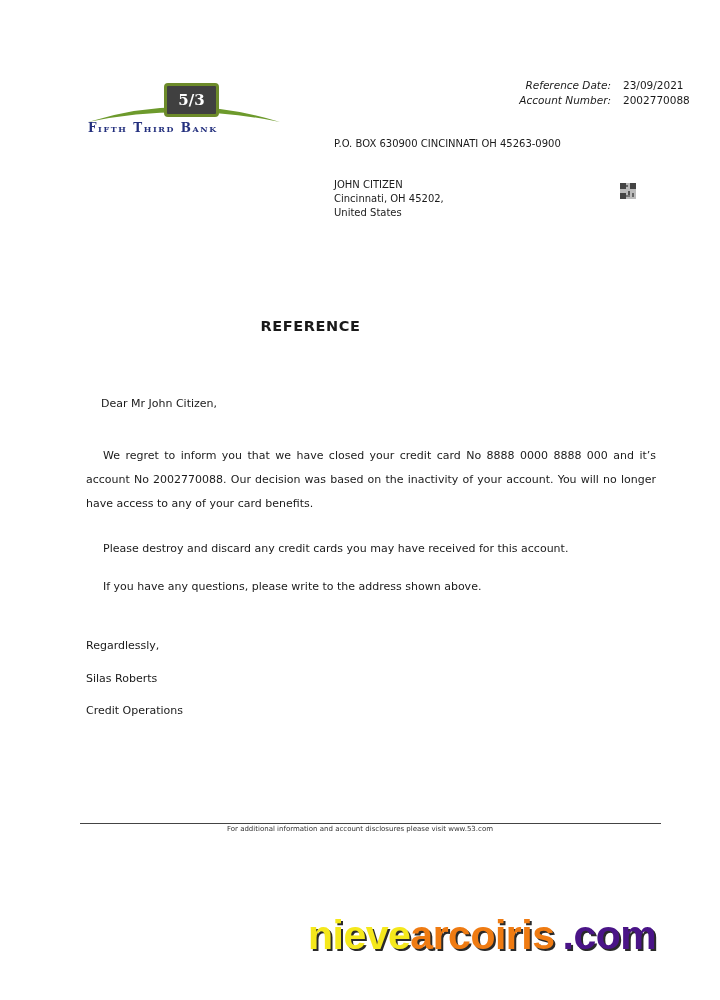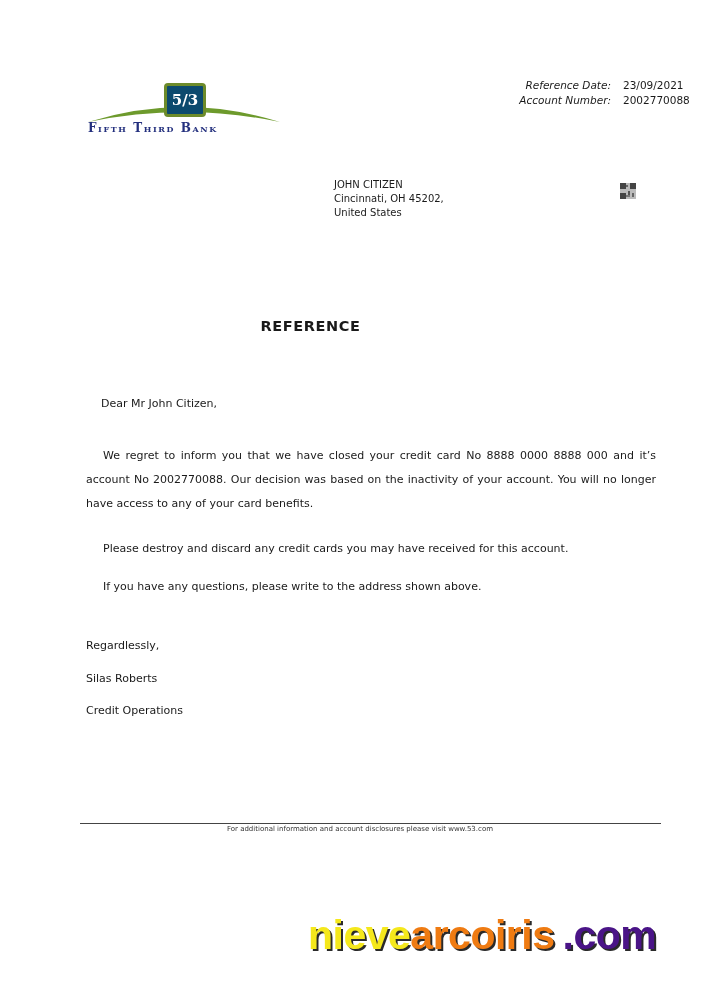--- a/index.html
+++ b/index.html
@@ -1,20 +1,20 @@
 <!DOCTYPE html>
 <html><head>
 <meta charset="utf-8">
 <style>
   html, body { margin:0; padding:0; background:#ffffff; }
   body { width:720px; height:1000px; position:relative; overflow:hidden;
          font-family:"DejaVu Sans", sans-serif; color:#1a1a1a; }
   .logo-arc { position:absolute; left:86px; top:96px; width:196px; height:30px; }
-  .logo-box { position:absolute; left:164px; top:83px; width:42px; height:34px;
-              background:#0c4a6e; border:3px solid #6d8b2a; border-radius:4px;
+  .logo-box { position:absolute; left:164px; top:83px; width:55px; height:34px;
+              background:#404040; border:3px solid #6d8b2a; border-radius:4px;
               box-sizing:border-box; color:#fff; font-weight:bold; font-size:15px;
               text-align:center; line-height:28px; font-family:"DejaVu Serif", serif; }
   .logo-text { position:absolute; left:88px; top:121px; font-family:"DejaVu Serif", serif;
                font-size:12px; letter-spacing:1.6px; color:#24307e; font-variant:small-caps;
                font-weight:bold; }
   .meta { position:absolute; top:78px; right:27px; font-size:10.5px; line-height:15px; }
   .meta-row { display:flex; justify-content:flex-end; }
   .meta-label { text-align:right; width:110px; margin-right:12px;font-style:italic; }
   .meta-value { width:70px; text-align:left; }
   .addr { position:absolute; left:334px; font-size:10px; line-height:14px; }
@@ -46,20 +46,21 @@
     <span class="meta-label">Reference Date:</span>
     <span class="meta-value">23/09/2021</span>
   </div>
   <div class="meta-row">
     <span class="meta-label">Account Number:</span>
     <span class="meta-value">2002770088</span>
   </div>
 </div>
 
 <div class="addr" style="top:137px;">
+  <div>P.O. BOX 630900 CINCINNATI OH 45263-0900</div>
 </div>
 
 <div class="addr" style="top:178px;">
   <div>JOHN CITIZEN</div>
   <div>Cincinnati, OH 45202,</div>
   <div>United States</div>
 </div>
 
 <svg class="qr" viewBox="0 0 8 8" shape-rendering="crispEdges">
   <rect width="8" height="8" fill="#bbb"></rect>

